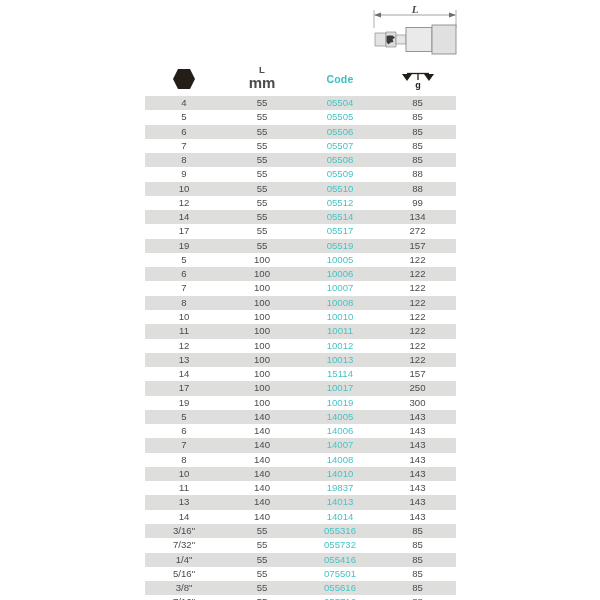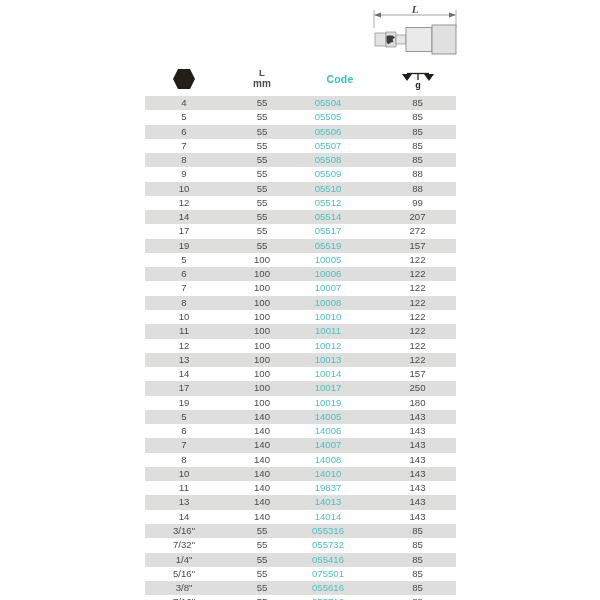--- a/index.html
+++ b/index.html
@@ -51,21 +51,21 @@
   .th-code  { left: 156px; width: 78px; text-align: right; }
   .th-wt    { left: 234px; width: 77px; }
 
   .th-len-inner {
     text-align: center;
     line-height: 1.12;
     color: #4c4c4c;
     font-size: 9.5px;
     font-weight: bold;
   }
-  .th-len-inner .unit { font-size: 10px; }
+  .th-len-inner .unit { font-size: 15px; }
 
   .th-code-label {
     color: #3cc0c0;
     font-size: 10.5px;
     font-weight: bold;
     letter-spacing: 0.2px;
   }
 
   .hex-icon { display: block; }
   .scale-icon-wrap { display: block; }
@@ -84,21 +84,21 @@
     top: 0;
     height: 14.28px;
     text-align: center;
     font-size: 9.6px;
     color: #4c4c4c;
     white-space: nowrap;
     overflow: hidden;
   }
   .c-size { left: 0px;   width: 78px; }
   .c-len  { left: 78px;  width: 78px; }
-  .c-code { left: 144px; width: 78px; color: #49c3c3; }
+  .c-code { left: 156px; width: 78px; color: #49c3c3; }
   .c-wt   { left: 234px; width: 77px; }
 </style>
 </head>
 <body>
 
 <div id="product-drawing">
   <svg width="124" height="58" viewBox="0 0 124 58">
 
     <line x1="12" y1="8" x2="12" y2="26" stroke="#8c8c8c" stroke-width="0.7"></line>
     <line x1="94" y1="8" x2="94" y2="26" stroke="#8c8c8c" stroke-width="0.7"></line>
@@ -199,21 +199,21 @@
       <div class="row even">
         <div class="cell c-size">12</div>
         <div class="cell c-len">55</div>
         <div class="cell c-code">05512</div>
         <div class="cell c-wt">99</div>
       </div>
       <div class="row odd">
         <div class="cell c-size">14</div>
         <div class="cell c-len">55</div>
         <div class="cell c-code">05514</div>
-        <div class="cell c-wt">207</div>
+        <div class="cell c-wt">134</div>
       </div>
       <div class="row even">
         <div class="cell c-size">17</div>
         <div class="cell c-len">55</div>
         <div class="cell c-code">05517</div>
         <div class="cell c-wt">272</div>
       </div>
       <div class="row odd">
         <div class="cell c-size">19</div>
         <div class="cell c-len">55</div>
@@ -264,34 +264,34 @@
       </div>
       <div class="row odd">
         <div class="cell c-size">13</div>
         <div class="cell c-len">100</div>
         <div class="cell c-code">10013</div>
         <div class="cell c-wt">122</div>
       </div>
       <div class="row even">
         <div class="cell c-size">14</div>
         <div class="cell c-len">100</div>
-        <div class="cell c-code">10014</div>
+        <div class="cell c-code">15114</div>
         <div class="cell c-wt">157</div>
       </div>
       <div class="row odd">
         <div class="cell c-size">17</div>
         <div class="cell c-len">100</div>
         <div class="cell c-code">10017</div>
         <div class="cell c-wt">250</div>
       </div>
       <div class="row even">
         <div class="cell c-size">19</div>
         <div class="cell c-len">100</div>
         <div class="cell c-code">10019</div>
-        <div class="cell c-wt">180</div>
+        <div class="cell c-wt">300</div>
       </div>
       <div class="row odd">
         <div class="cell c-size">5</div>
         <div class="cell c-len">140</div>
         <div class="cell c-code">14005</div>
         <div class="cell c-wt">143</div>
       </div>
       <div class="row even">
         <div class="cell c-size">6</div>
         <div class="cell c-len">140</div>

